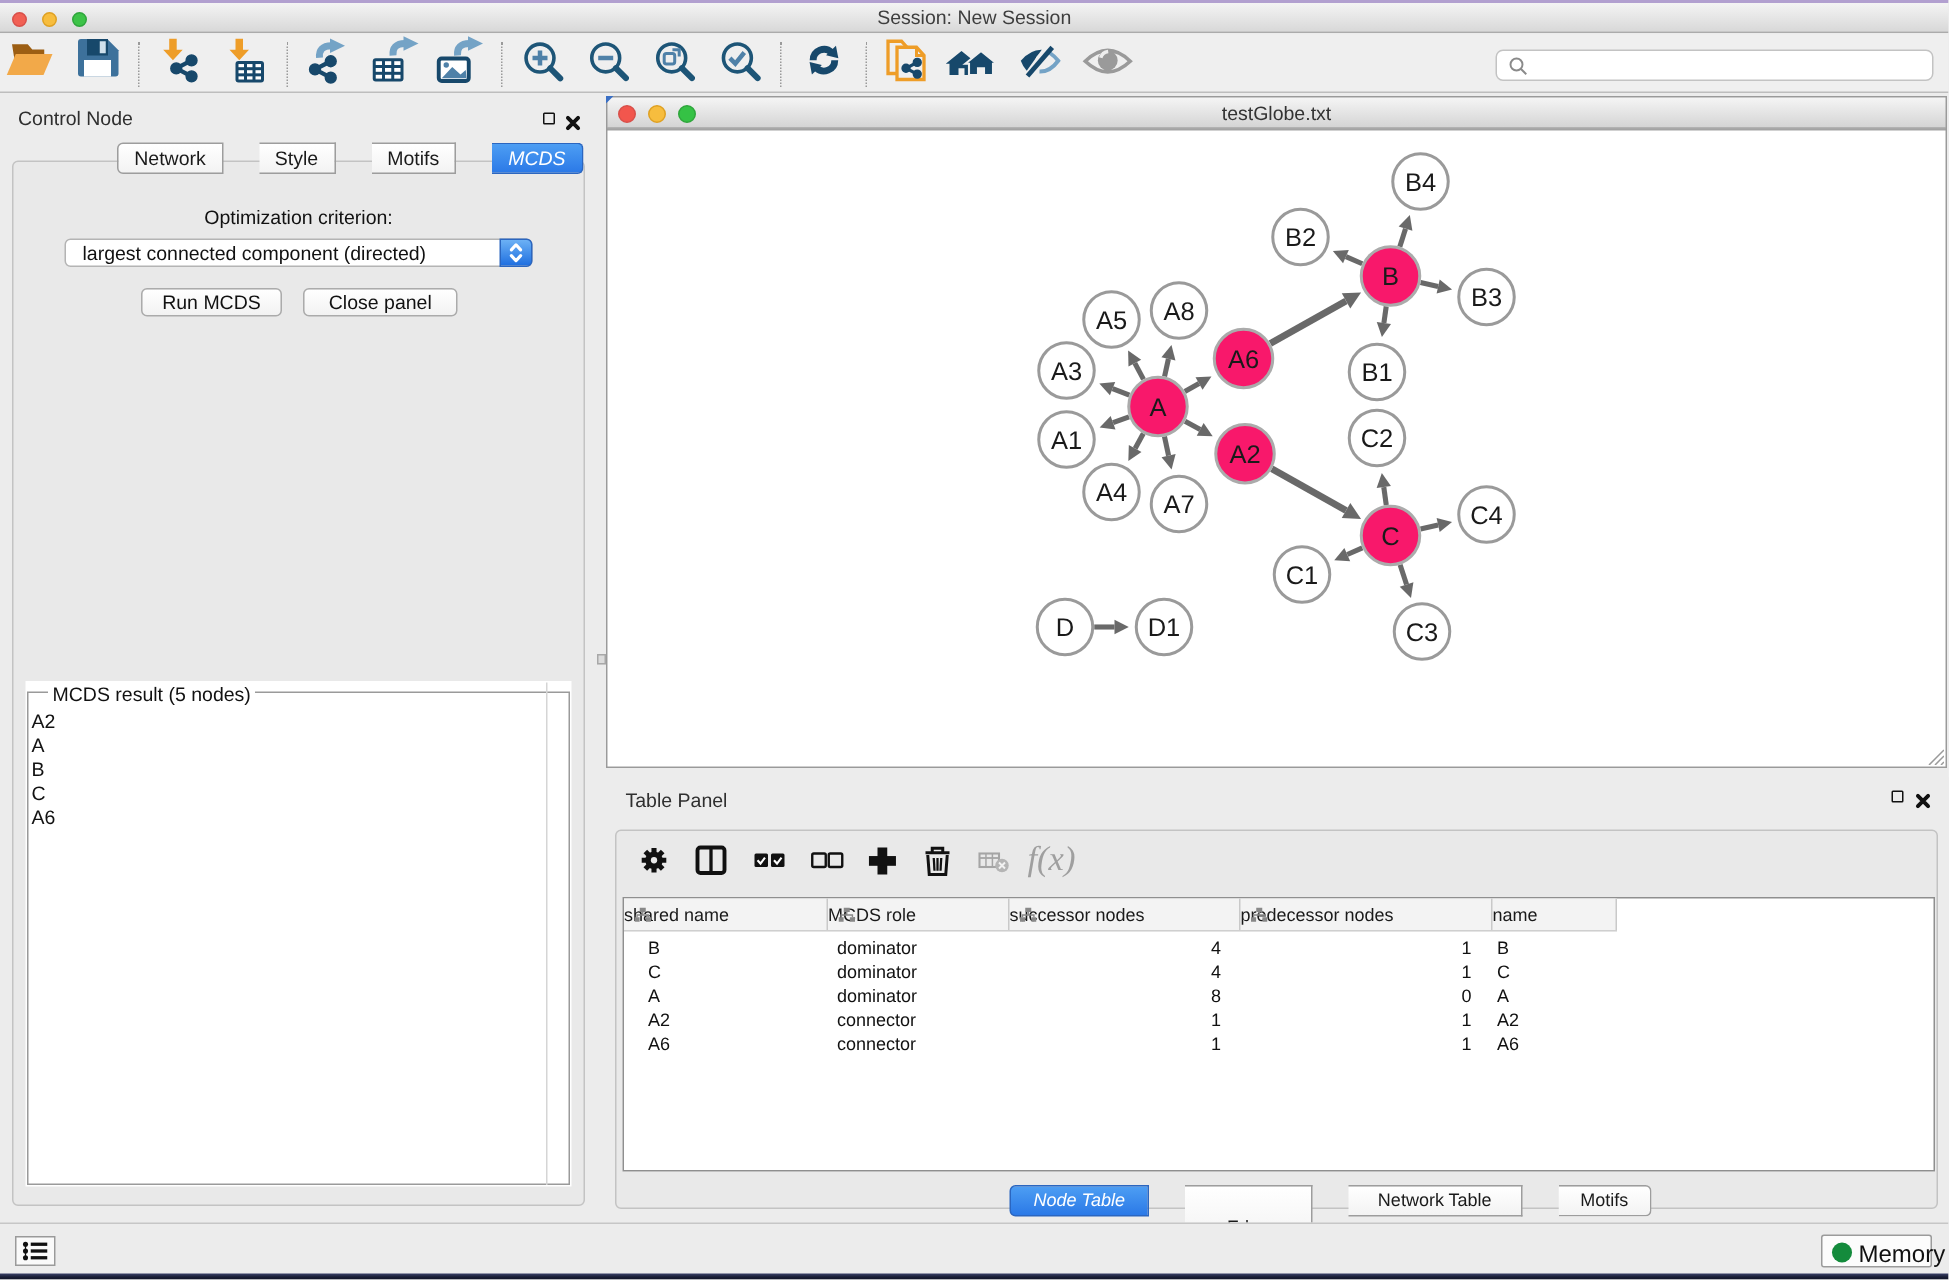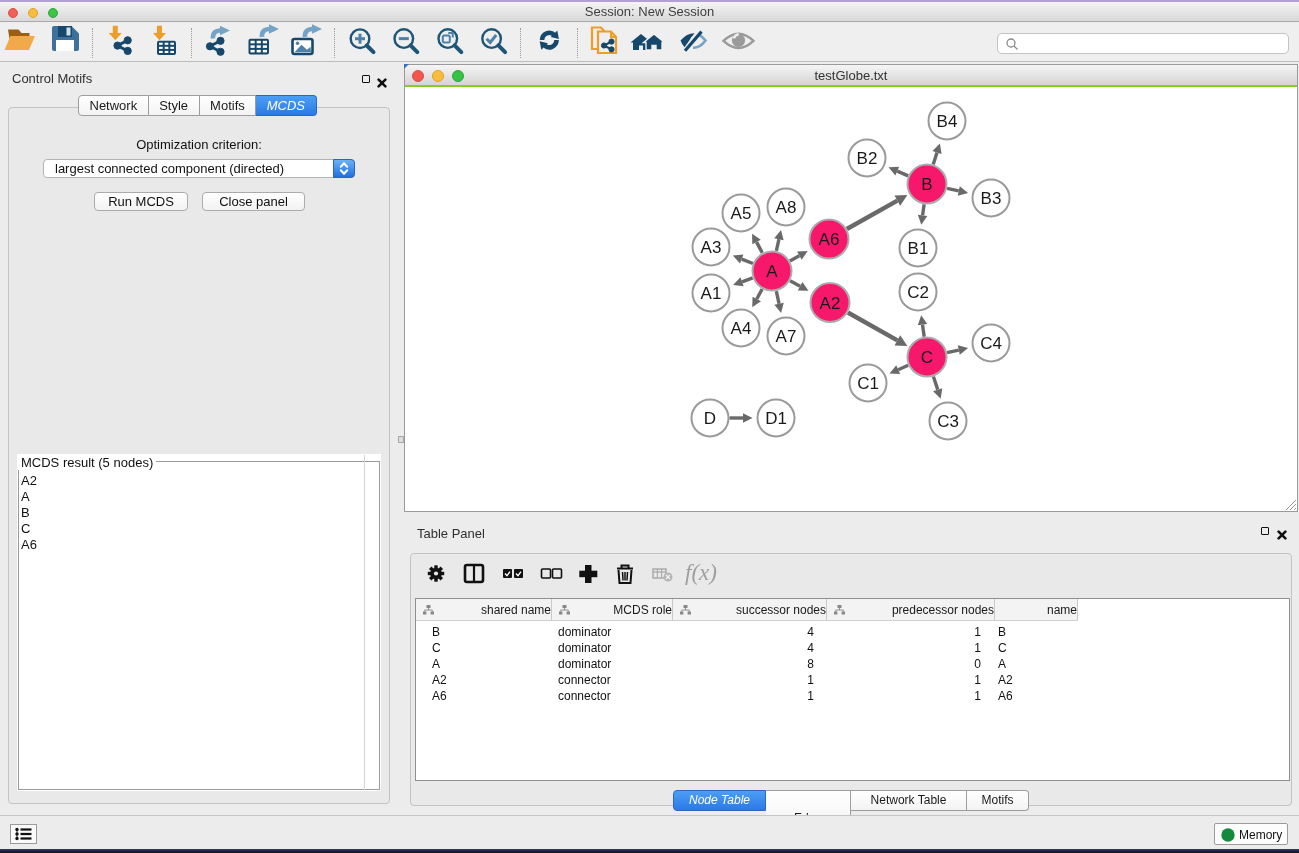--- a/index.html
+++ b/index.html
@@ -23,70 +23,70 @@
   border:1px solid #c3c3c3; border-radius:5px; }
 
 
 #cpanel { left:0; top:63px; width:402px; height:752px; background:#ececec; }
 #cpTitle { left:12px; top:8px; font-size:13px; color:#2f2f2f; }
 .winbtn-sq { position:absolute; width:8px; height:8px; border:1.5px solid #111; border-radius:1px; }
 #cpInner { left:8px; top:44px; width:382px; height:697px; background:#e9e9e9;
   border:1px solid #c3c3c3; border-radius:4px; }
 
 
-.segtabs { position:absolute; display:flex; height:21px; }
+.segtabs { position:absolute; display:flex; height:21px;gap:24px; }
 .seg { border:1px solid #9d9d9d; border-left:none; background:linear-gradient(#ffffff,#f3f3f3);
   font-size:13px; color:#1a1a1a; text-align:center; line-height:19px; padding:0 10.5px; }
 .seg.first { border-left:1px solid #9d9d9d; border-radius:4px 0 0 4px; }
 .seg.last { border-radius:0 4px 4px 0; }
 .seg.sel { background:linear-gradient(#4d9ef3,#2b79e7); color:#fff; border-color:#2b66c0;font-style:italic; }
 
 #optLabel { left:9px; top:74px; width:380px; text-align:center; font-size:13px; color:#111; }
 #dropdown { left:43px; top:96px; width:312px; height:19px; background:#fff; border:1px solid #b4b4b4;
   border-radius:4px; font-size:13px; color:#111; line-height:17px; padding-left:11px; }
 #ddStep { left:333px; top:96px; width:22px; height:19px; border-radius:0 4px 4px 0;
   background:linear-gradient(#6cb1f5,#1f6fe0); border:1px solid #2b66c0; }
 .macbtn { position:absolute; height:19px; background:linear-gradient(#ffffff,#f2f2f2); border:1px solid #ababab;
   border-radius:4px; font-size:13px; color:#111; text-align:center; line-height:17px; }
 
 #resultBox { left:17px; top:391px; width:364px; height:337px; background:#fff; }
 #fieldset { position:absolute; left:1px; top:7px; right:1px; bottom:1px; border:1px solid #9a9a9a; }
-#legend { position:absolute; left:1px; top:1px; background:#fff; padding:0 3px; font-size:13px; color:#111; }
+#legend { position:absolute; left:15px; top:1px; background:#fff; padding:0 3px; font-size:13px; color:#111; }
 #resList { position:absolute; left:4px; top:19px; font-size:13px; color:#111; line-height:16px; }
 #resScroll { position:absolute; right:16px; top:1px; bottom:1px; width:0; border-left:1px solid #d5d5d5; }
 
 
 #vdivHandle { left:398px; top:436px; width:6px; height:7px; background:#dcdcdc; border:1px solid #a8a8a8; }
 #hdivHandle { left:848px; top:514px; width:7px; height:4.5px; background:#dcdcdc; border:1px solid #a8a8a8; }
 
 
-#netwin { left:404px; top:64px; width:894px; height:448px; background:#84cc16; border:1px solid #9a9a9a; }
+#netwin { left:404px; top:64px; width:894px; height:448px; background:#a3a3a3; border:1px solid #9a9a9a; }
 #netTitlebar { position:absolute; left:0; top:0; width:100%; height:21px;
   background:linear-gradient(#f5f5f5,#d4d4d4); border-bottom:1px solid #a8a8a8; }
 #netTitlebar .title { width:100%; text-align:center; font-size:13px; color:#333; line-height:21px; }
 #netCanvas { position:absolute; left:0; top:22px; width:892px; height:424px; background:#fff; }
 
 
 #tpanel { left:402px; top:512px; width:897px; height:303px; background:#ececec; }
 #tpTitle { left:15px; top:14px; font-size:13px; color:#2f2f2f; position:absolute; }
 #tpInner { position:absolute; left:8px; top:41px; width:882px; height:253px; background:#e9e9e9;
   border:1px solid #c3c3c3; border-radius:4px; }
 #tblbar { position:absolute; left:0px; top:0px; width:100%; height:43px; }
 #tbl { position:absolute; left:4px; top:44px; width:875px; height:183px; background:#fff; border:1px solid #8f8f8f; }
 #tblHead { position:absolute; left:0; top:0; height:22px; display:flex; background:#f3f3f3; border-bottom:1px solid #cfcfcf; }
-.th { border-right:1px solid #c9c9c9; font-size:12px; color:#1a1a1a; text-align:right; line-height:22px; position:relative; }
+.th { border-right:1px solid #c9c9c9; font-size:12px; color:#1a1a1a; text-align:left; line-height:22px; position:relative; }
 .th svg { position:absolute; left:7px; top:6px; }
 .trow { position:absolute; font-size:12px; color:#111; height:16px; line-height:16px; }
 .tabsBottom { position:absolute; }
 
 
 #statusbar { left:0; top:815px; width:1299px; height:34px; background:#ececec; border-top:1px solid #c6c6c6; }
 #listBtn { position:absolute; left:10px; top:8px; width:27px; height:20px; background:#fafafa; border:1px solid #9a9a9a; }
 #memBtn { position:absolute; right:11px; top:7px; width:74px; height:22px; background:#fcfcfc; border:1px solid #9b9b9b;
-  border-radius:2px; font-size:12px; color:#111; }
+  border-radius:2px; font-size:16px; color:#111; }
 #deskBottom { left:0; top:849px; width:1299px; height:4px; background:linear-gradient(#3a4168,#181c34 60%,#12162a); }
 </style>
 </head>
 <body>
 <div class="abs" id="deskTop"></div>
 
 <div class="abs" id="titlebar">
   <div class="tl" style="left:8px;top:6px;width:10px;height:10px;background:#f16054;border:0.5px solid #d8504a;"></div>
   <div class="tl" style="left:28px;top:6px;width:10px;height:10px;background:#f7bd3e;border:0.5px solid #dfa123;"></div>
   <div class="tl" style="left:48px;top:6px;width:10px;height:10px;background:#3dc348;border:0.5px solid #2fa63c;"></div>
@@ -217,21 +217,21 @@
   <div class="tsep" style="left:577px"></div>
   <div id="searchbox">
     <svg width="14" height="14" style="position:absolute;left:7px;top:3px" viewBox="0 0 14 14">
       <circle cx="6" cy="6" r="4" fill="none" stroke="#8a8a8a" stroke-width="1.3"></circle>
       <line x1="9" y1="9" x2="12.5" y2="12.5" stroke="#8a8a8a" stroke-width="1.3"></line>
     </svg>
   </div>
 </div>
 
 <div class="abs" id="cpanel">
-  <div class="abs" id="cpTitle">Control Motifs</div>
+  <div class="abs" id="cpTitle">Control Node</div>
   <div class="winbtn-sq" style="left:362px;top:12px;"></div>
   <div style="position:absolute;left:377px;top:11px;"><svg width="10" height="10" viewBox="0 0 10 10">
         <path d="M1.6 1.6 L8.4 8.4 M8.4 1.6 L1.6 8.4" stroke="#111" stroke-width="2.6" stroke-linecap="round"></path>
       </svg></div>
   <div class="abs" id="cpInner"></div>
   <div class="segtabs" style="left:78px;top:32px;">
     <div class="seg first">Network</div>
     <div class="seg">Style</div>
     <div class="seg">Motifs</div>
     <div class="seg sel last">MCDS</div>

